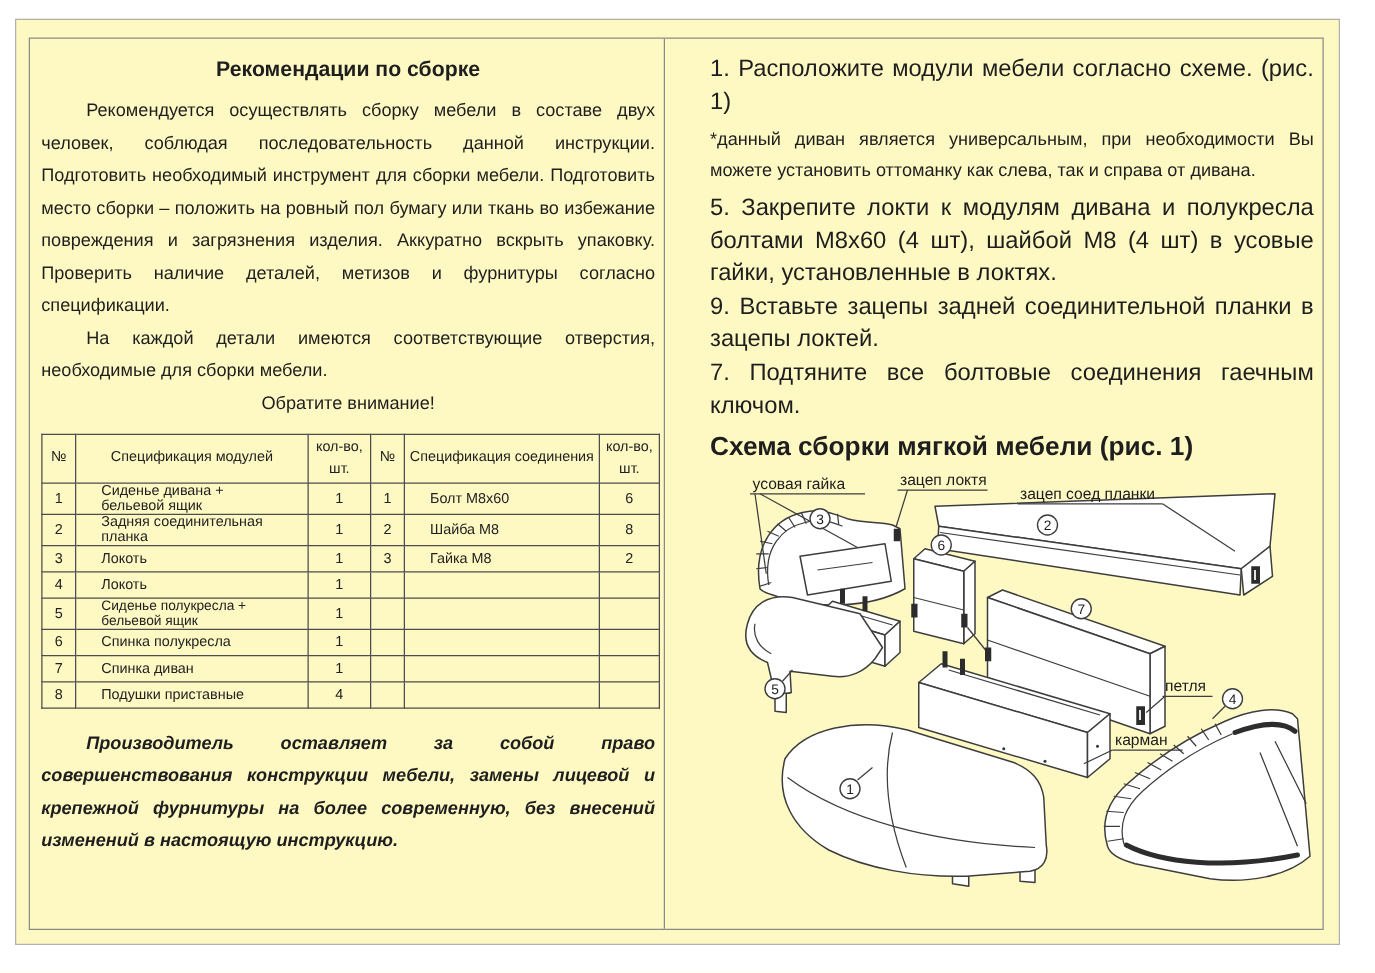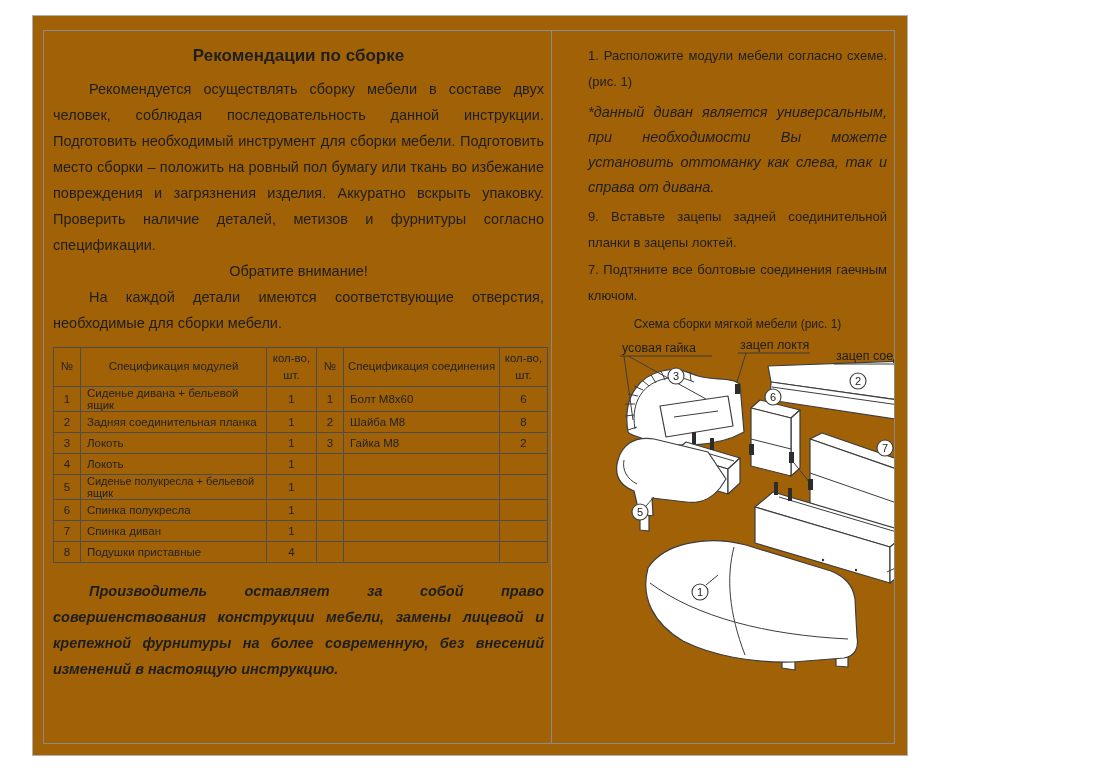--- a/index.html
+++ b/index.html
@@ -1,64 +1,64 @@
 <!DOCTYPE html>
 <html><head>
 <meta charset="utf-8">
 <style>
   * { margin:0; padding:0; box-sizing:border-box; }
   html,body { width:1100px; height:778px; background:#ffffff;
     font-family:"Liberation Sans", sans-serif; color:#1e1e1e; }
-  .sheet { position:absolute; left:32px; top:15px; width:876px; height:741px;
-    border:1px solid #b0b0b0; background:#a16207; }
+  .sheet { position:absolute; left:12px; top:15px; width:1060px; height:741px;
+    border:1px solid #b0b0b0; background:#fef9c3; }
   .inner { position:absolute; left:10px; top:14px; right:12px; bottom:11px;
     border:1px solid #8a8a8a; display:flex; }
   .page-left  { width:508px; border-right:1px solid #8a8a8a; padding:12px 7px 0 9px; overflow:hidden; }
   .page-right { flex:1; padding:12px 7px 0 36px; overflow:hidden; }
 
   .page-title { font-size:17px; font-weight:bold; text-align:center; margin:3px 0 10px; }
   .body-p { font-size:14.5px; line-height:26px; text-align:justify; text-indent:36px; }
   .centered { text-align:center; text-indent:0; }
 
   .spec-table { width:100%; border-collapse:collapse; margin-top:11px;
     font-size:11.5px; color:#222; table-layout:fixed; }
   .spec-table td { border:1px solid #4d4d4d; vertical-align:middle; }
   .spec-table .hdr td { height:39px; text-align:center; line-height:1.5; padding:1px 2px; }
   .spec-table .row td { height:21px; }
   .c-num  { text-align:center; }
-  .c-name { text-align:left; padding:0 6px; }
+  .c-name { text-align:left; padding:0 20px; }
 
   .footer-note { font-size:14.5px; font-weight:bold; font-style:italic;
     line-height:26px; text-align:justify; text-indent:36px; margin-top:15px; }
 
-  .step { font-size:13px; line-height:26px; text-align:justify; margin-bottom:1px; }
-  .note { font-size:14.5px; font-style:italic; line-height:25px;
+  .step { font-size:19px; line-height:26px; text-align:justify; margin-bottom:1px; }
+  .note { font-size:14.5px; line-height:25px;
     text-align:justify; margin:5px 0 4px; }
-  .diagram-title { font-size:12px; font-weight:normal; text-align:center; margin:8px 0 5px; }
+  .diagram-title { font-size:21px; font-weight:bold; margin:8px 0 5px; }
 
   svg.diagram { display:block; }
   .s  { fill:#ffffff; stroke:#3d3d3d; stroke-width:1.2; stroke-linejoin:round; }
   .l  { fill:none; stroke:#3d3d3d; stroke-width:1; }
   .thick { fill:none; stroke:#2d2d2d; stroke-width:4; stroke-linecap:round; }
   .blk { fill:#2c2c2c; stroke:none; }
   .co  { fill:#ffffff; stroke:#3d3d3d; stroke-width:1.1; }
   .lbl { font-family:"Liberation Sans", sans-serif; font-size:12.5px; fill:#1c1c1c; }
   .num { font-family:"Liberation Sans", sans-serif; font-size:11px; fill:#1c1c1c; text-anchor:middle; }
 </style>
 </head>
 <body>
 
 <div class="sheet">
   <div class="inner">
 
     <div class="page-left">
       <div class="page-title">Рекомендации по сборке</div>
       <p class="body-p">Рекомендуется осуществлять сборку мебели в составе двух человек, соблюдая последовательность данной инструкции. Подготовить необходимый инструмент для сборки мебели. Подготовить место сборки – положить на ровный пол бумагу или ткань во избежание повреждения и загрязнения изделия. Аккуратно вскрыть упаковку. Проверить наличие деталей, метизов и фурнитуры согласно спецификации.</p>
+      <p class="body-p">На каждой детали имеются соответствующие отверстия, необходимые для сборки мебели.</p>
       <p class="body-p centered">Обратите внимание!</p>
-      <p class="body-p">На каждой детали имеются соответствующие отверстия, необходимые для сборки мебели.</p>
 
       <table class="spec-table">
         <colgroup>
           <col style="width:27px">
             <col style="width:186px">
             <col style="width:50px">
           <col style="width:27px">
             <col style="width:156px">
             <col style="width:48px">
         </colgroup>
@@ -137,20 +137,21 @@
         </tr>
       </tbody>
         </table>
 
       <p class="footer-note">Производитель оставляет за собой право совершенствования конструкции мебели, замены лицевой и крепежной фурнитуры на более современную, без внесений изменений в настоящую инструкцию.</p>
     </div>
 
     <div class="page-right">
       <p class="step">1. Расположите модули мебели согласно схеме. (рис. 1)</p>
       <p class="note">*данный диван является универсальным, при необходимости Вы можете установить оттоманку как слева, так и справа от дивана.</p>
+      <p class="step">5. Закрепите локти к модулям дивана и полукресла болтами М8х60 (4 шт), шайбой М8 (4 шт) в усовые гайки, установленные в локтях.</p>
       <p class="step">9. Вставьте зацепы задней соединительной планки в зацепы локтей.</p>
       <p class="step">7. Подтяните все болтовые соединения гаечным ключом.</p>
       <div class="diagram-title">Схема сборки мягкой мебели (рис. 1)</div>
 
       <svg class="diagram" viewBox="0 0 482 338" width="482" height="338" xmlns="http://www.w3.org/2000/svg">
 
         <g>
           <path class="s" d="M 180,30 L 452,20 L 448,62 L 425,80 L 183,46 Z"></path>
           <path class="s" d="M 183,46 L 425,80 L 424,101 L 182,64 Z"></path>
           <path class="s" d="M 425,80 L 448,62 L 450,86 L 427,101 Z"></path>

